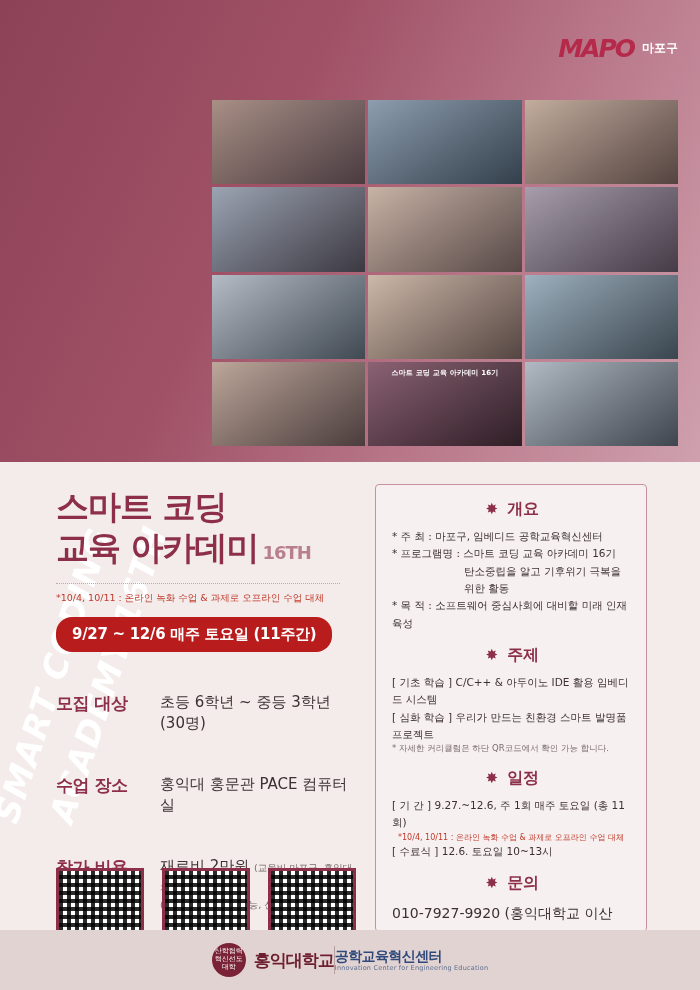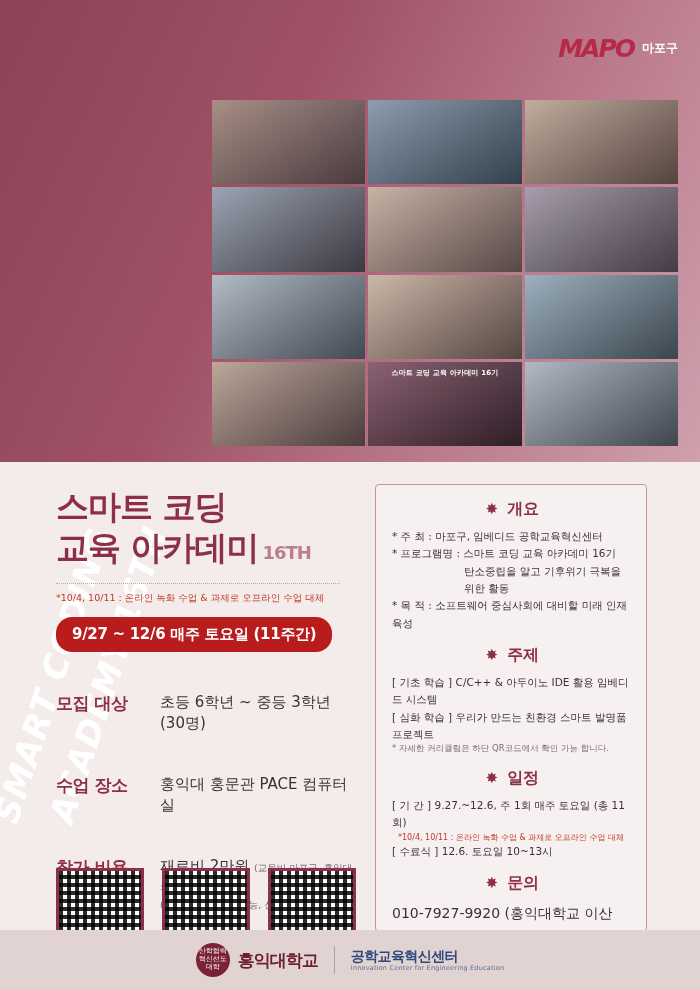--- a/index.html
+++ b/index.html
@@ -107,21 +107,21 @@
   .sectitle{font-size:16px;font-weight:bold;color:#8d2f49;letter-spacing:-.3px;}
   .sec.center .sechead{justify-content:center;}
   .bullet{font-size:10.5px;color:#3d2f33;line-height:1.65;}
   .indent{padding-left:13px;}
   .tiny{font-size:8.5px;color:#7a6a6e;}
   .tinyred{font-size:8px;color:#c0392b;}
 
   
   .footer{
     position:absolute;left:0;bottom:0;width:700px;height:60px;
-    background:#e2d3d3;display:flex;align-items:center;justify-content:center;gap:16px;
+    background:#e2d3d3;display:flex;align-items:center;justify-content:center;gap:0;
   }
   .hongik{display:flex;align-items:center;gap:8px;}
   .seal{
     width:34px;height:34px;border-radius:50%;background:#7a2236;color:#fff;
     font-size:7px;display:flex;align-items:center;justify-content:center;text-align:center;line-height:1.1;
   }
   .hname{font-size:17px;font-weight:bold;color:#6d1f30;letter-spacing:-1px;}
   .divider{width:1px;height:28px;background:#b6a0a4;}
   .ceie{line-height:1.2;}
   .ceie .k{font-size:14px;font-weight:bold;color:#2f4a7a;letter-spacing:-.6px;}

